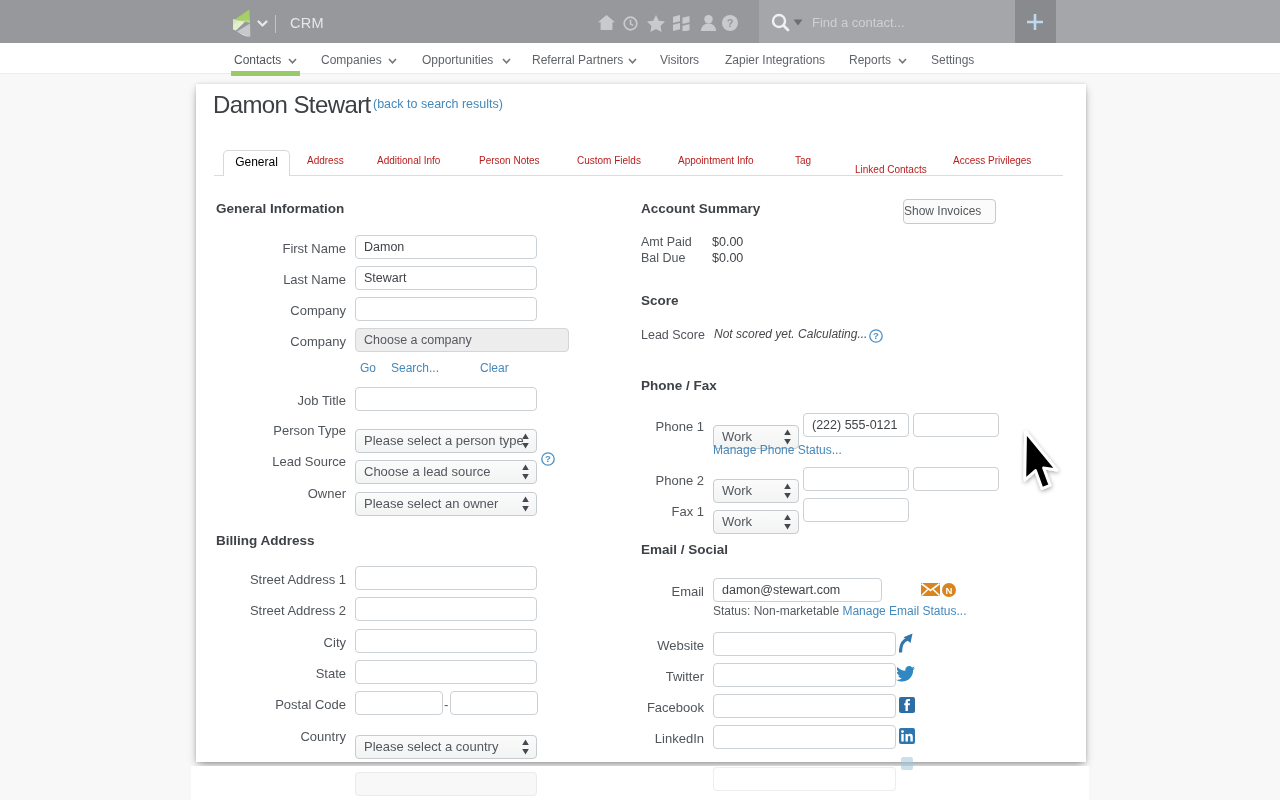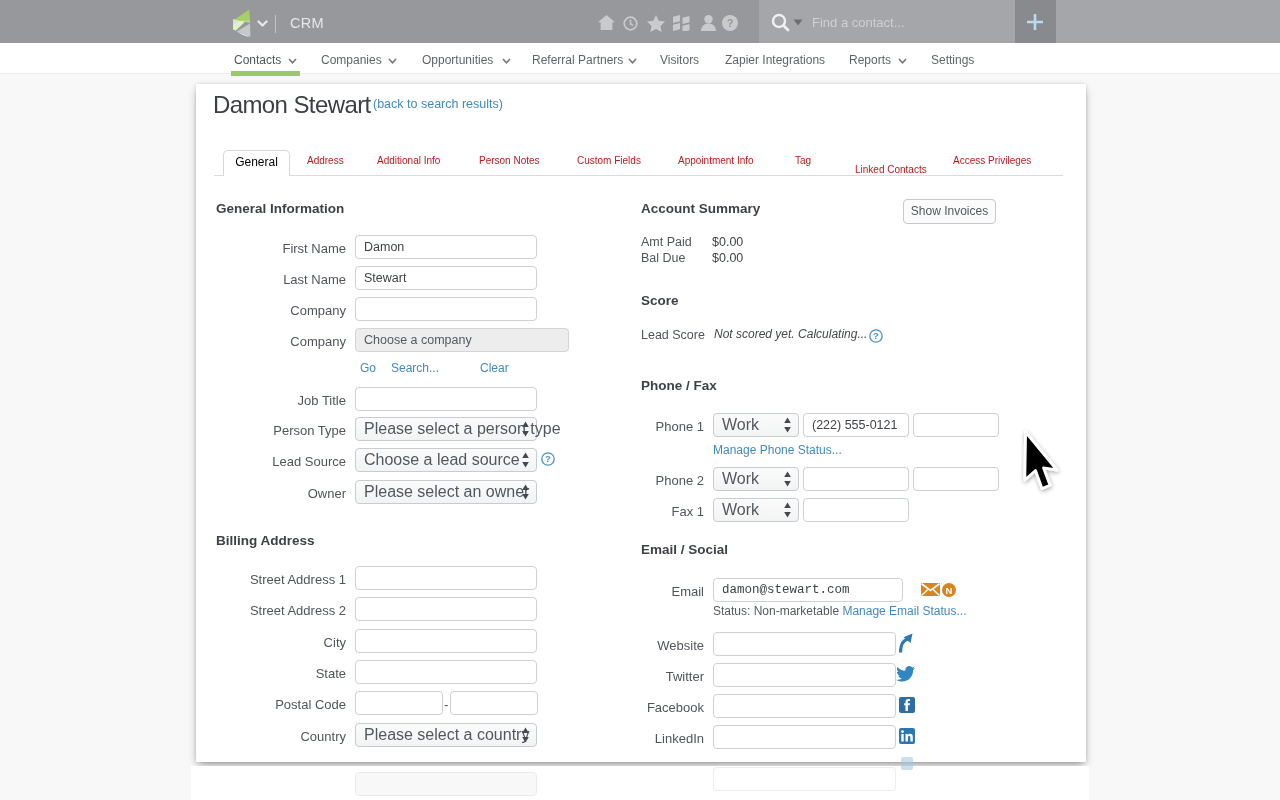--- a/index.html
+++ b/index.html
@@ -1,21 +1,21 @@
 <!DOCTYPE html>
 <html><head>
 <meta charset="utf-8">
 <style>
 * { margin:0; padding:0; box-sizing:border-box; }
 html,body { width:1280px; height:800px; overflow:hidden; }
 body { font-family:"Liberation Sans", sans-serif; background:#f8f8f9; position:relative; }
 .abs { position:absolute; }
 .lbl { position:absolute; font-size:13px; color:#50555b; text-align:right; white-space:nowrap; }
 .inp { position:absolute; background:#fff; border:1px solid #ccd1d5; border-radius:4px; height:24px; font-size:12.5px; color:#3f4347; line-height:22px; padding-left:8px; white-space:nowrap; }
-.sel { position:absolute; background:linear-gradient(#fbfbfb,#f2f3f3); border:1px solid #c7ccd1; border-radius:4px; height:24px; font-size:16px; color:#53585e; line-height:22px; padding-left:8px; white-space:nowrap; }
+.sel { position:absolute; background:linear-gradient(#fbfbfb,#f2f3f3); border:1px solid #c7ccd1; border-radius:4px; height:24px; font-size:13px; color:#53585e; line-height:22px; padding-left:8px; white-space:nowrap;margin-top:12px; }
 .sel svg.ar { position:absolute; right:7px; top:3px; }
 .hd { position:absolute; font-size:13.5px; font-weight:bold; color:#3e4247; white-space:nowrap; }
 .lnk { position:absolute; font-size:12px; color:#4489bc; white-space:nowrap; }
 .tablnk { position:absolute; font-size:10px; color:#b91c1c; white-space:nowrap; }
 .navitem { position:absolute; font-size:12px; color:#60646a; top:53px; white-space:nowrap; }
 </style>
 </head>
 <body>
 
 <div class="abs" style="left:0;top:0;width:1280px;height:43px;background:#97989b;"></div>
@@ -181,21 +181,21 @@
 <div class="inp" style="left:450px;top:691px;width:88px;"></div>
 <div class="lbl" style="left:226px;top:729px;width:120px;">Country</div>
 <div class="sel" style="left:355px;top:723px;width:182px;">Please select a country
   <svg class="ar" width="7" height="16" viewBox="0 0 7 16">
       <polygon points="3.5,0.5 6.8,6 0.2,6" fill="#45494d"></polygon>
       <polygon points="0.2,10 6.8,10 3.5,15.5" fill="#45494d"></polygon>
     </svg>
 </div>
 
 <div class="hd" style="left:641px;top:201px;">Account Summary</div>
-<div class="abs" style="left:903px;top:199px;width:93px;height:25px;background:#fbfbfb;border:1px solid #c9c9c9;border-radius:4px;text-align:center;font-size:12px;color:#54585c;line-height:23px;">Show Invoices</div>
+<div class="abs" style="left:903px;top:199px;width:93px;height:25px;background:#fbfbfb;border:1px solid #c9c9c9;border-radius:4px;text-align:left;font-size:12px;color:#54585c;line-height:23px;">Show Invoices</div>
 <div class="abs" style="left:641px;top:235px;font-size:12.5px;color:#50555b;">Amt Paid</div>
 <div class="abs" style="left:712px;top:235px;font-size:12.5px;color:#3f4347;">$0.00</div>
 <div class="abs" style="left:641px;top:251px;font-size:12.5px;color:#50555b;">Bal Due</div>
 <div class="abs" style="left:712px;top:251px;font-size:12.5px;color:#3f4347;">$0.00</div>
 
 <div class="hd" style="left:641px;top:293px;">Score</div>
 <div class="abs" style="left:641px;top:328px;font-size:12.5px;color:#50555b;">Lead Score</div>
 <div class="abs" style="left:714px;top:327px;font-size:12px;font-style:italic;color:#44484c;">Not scored yet. Calculating...</div>
 <svg class="abs" style="left:869px;top:329px;" width="14" height="14" viewBox="0 0 14 14">
   <circle cx="7" cy="7" r="6.2" stroke="#4a90c4" stroke-width="1.3" fill="none"></circle>
@@ -226,21 +226,21 @@
 <div class="sel" style="left:713px;top:498px;width:86px;">Work
   <svg class="ar" width="7" height="16" viewBox="0 0 7 16">
       <polygon points="3.5,0.5 6.8,6 0.2,6" fill="#45494d"></polygon>
       <polygon points="0.2,10 6.8,10 3.5,15.5" fill="#45494d"></polygon>
     </svg>
 </div>
 <div class="inp" style="left:803px;top:498px;width:106px;"></div>
 
 <div class="hd" style="left:641px;top:542px;">Email / Social</div>
 <div class="lbl" style="left:604px;top:584px;width:100px;">Email</div>
-<div class="inp" style="left:713px;top:578px;width:190px;font-family:Liberation Mono, monospace;">damon@stewart.com</div>
+<div class="inp" style="left:713px;top:578px;width:169px;">damon@stewart.com</div>
 <svg class="abs" style="left:921px;top:583px;" width="19" height="13" viewBox="0 0 19 13">
   <rect x="0" y="0" width="19" height="13" fill="#d9841f"></rect>
   <path d="M0.5,0.8 L9.5,7.5 L18.5,0.8" stroke="#fff" stroke-width="1.7" fill="none"></path>
   <path d="M0.5,12.5 L6.8,6.5 M18.5,12.5 L12.2,6.5" stroke="#fff" stroke-width="1.4" fill="none"></path>
 </svg>
 <svg class="abs" style="left:942px;top:583px;" width="14" height="14" viewBox="0 0 14 14">
   <circle cx="7" cy="7" r="7" fill="#d9841f"></circle>
   <text x="7" y="10.6" font-family="Liberation Sans, sans-serif" font-size="9.5" font-weight="bold" fill="#fff" text-anchor="middle">N</text>
 </svg>
 <div class="abs" style="left:713px;top:604px;font-size:12px;color:#55595e;">Status: Non-marketable <span style="color:#4489bc;">Manage Email Status...</span></div>

